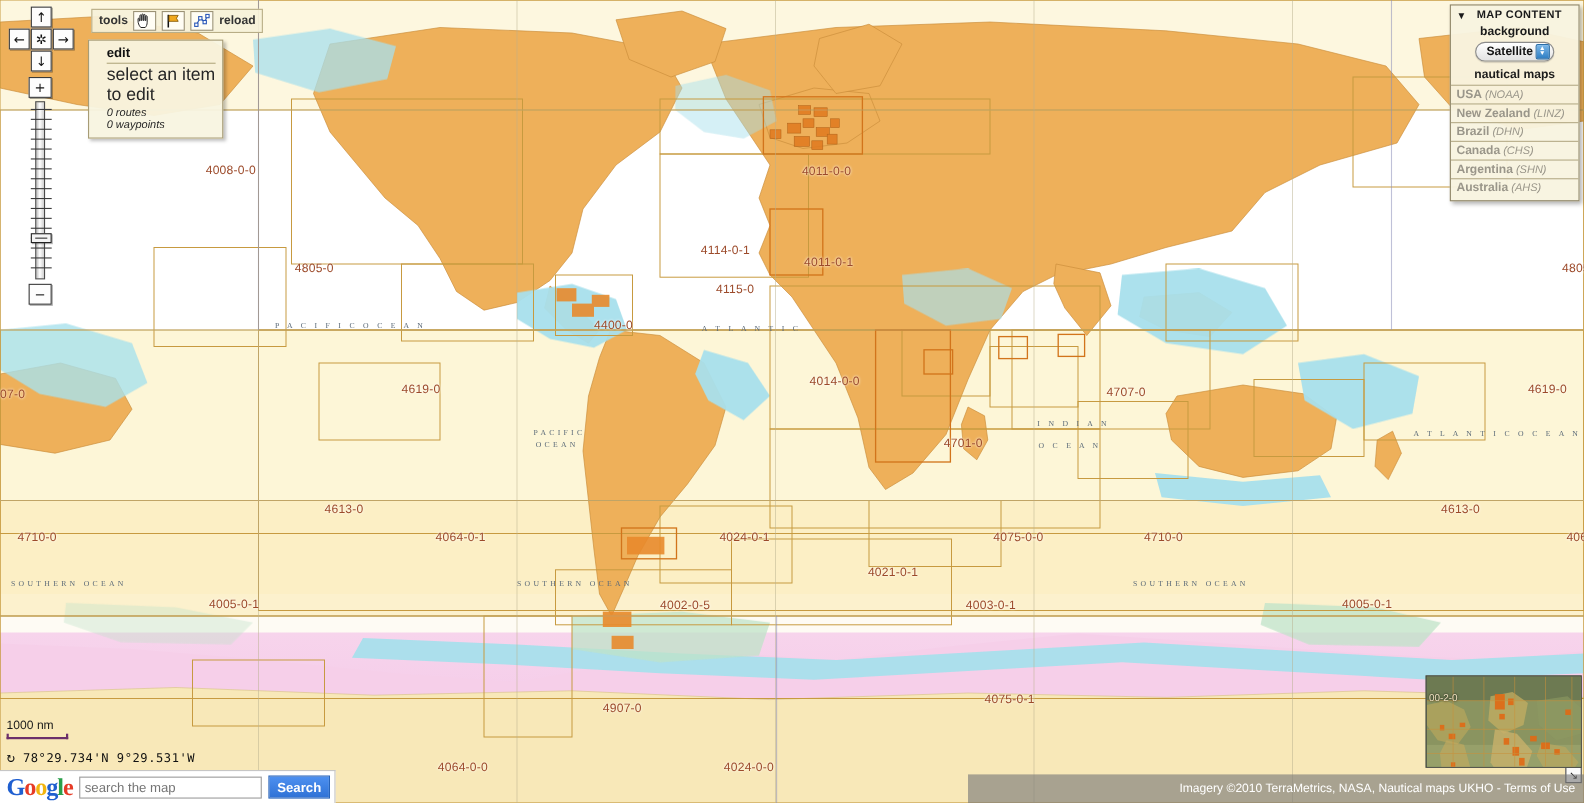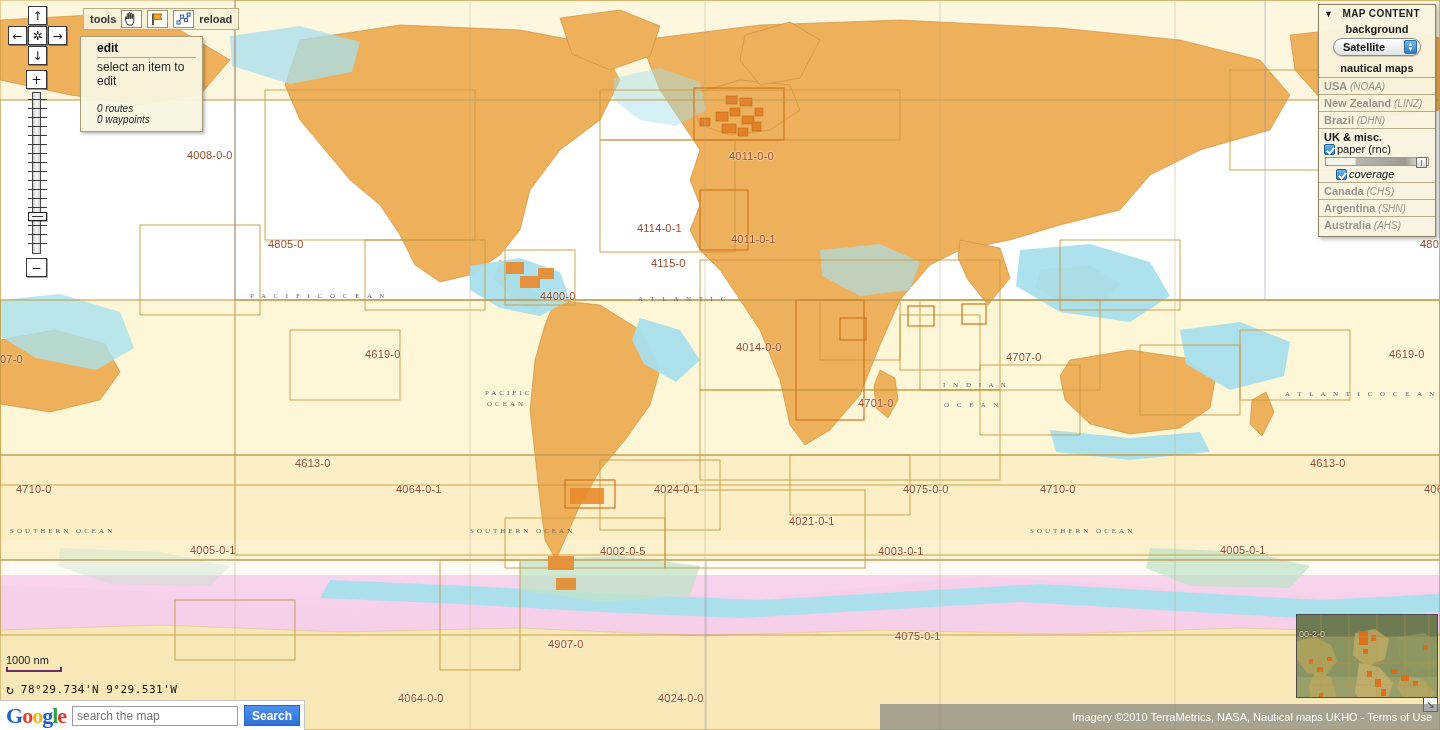--- a/index.html
+++ b/index.html
@@ -111,21 +111,21 @@
     border: 1px solid #a79c76;
     box-shadow: 2px 2px 3px rgba(0,0,0,.25);
     padding: 4px 6px 6px 16px;
     font-size: 10px; color: #262626;
   }
   #edit-title {
     font-size: 12px; font-weight: bold; color: #111;
     border-bottom: 1px solid #b3a87f;
     padding-bottom: 2px; margin-bottom: 2px;
   }
-  #edit-hint { font-size: 12px; margin-bottom: 15px; }
+  #edit-hint { font-size: 16px; margin-bottom: 1px; }
   .edit-count { font-style: italic; font-size: 10px; }
 
   
   #sidebar {
     position: absolute; right: 4px; top: 4px; z-index: 50;
     width: 118px;
     background: rgba(248,244,224,.96);
     border: 1px solid #8d8straight;
     border: 1px solid #8d8466;
     box-shadow: 2px 2px 4px rgba(0,0,0,.3);
@@ -144,21 +144,21 @@
   }
   #bg-select-wrap { text-align: center; padding-bottom: 4px; }
   #bg-select {
     display: inline-flex; align-items: center;
     background: linear-gradient(#ffffff,#e2e2e2);
     border: 1px solid #8b8b8b; border-radius: 9px;
     padding: 1px 3px 1px 9px; font-size: 11px; font-weight: bold; color: #151515;
     cursor: pointer;
     box-shadow: 0 1px 1px rgba(0,0,0,.18);
   }
-  #bg-select-label { padding-right: 19px; }
+  #bg-select-label { padding-right: 2px; }
   #bg-stepper {
     width: 13px; height: 14px;
     background: linear-gradient(#7ab6e8,#2f7fc4);
     border: 1px solid #2a6ea8; border-radius: 2px;
     display: flex; flex-direction: column; align-items: center; justify-content: center;
     color: #fff; font-size: 6px; line-height: 5px;
   }
   .provider-row {
     border-top: 1px solid #b5ab88;
     padding: 2px 5px;
@@ -594,34 +594,20 @@
   <div id="provider-list">
       <div class="provider-row">
         <div><span class="provider-name">USA</span><span class="provider-agency"> (NOAA)</span></div>
       </div>
       <div class="provider-row">
         <div><span class="provider-name">New Zealand</span><span class="provider-agency"> (LINZ)</span></div>
       </div>
       <div class="provider-row">
         <div><span class="provider-name">Brazil</span><span class="provider-agency"> (DHN)</span></div>
       </div>
-      <div class="provider-row active">
-        <div><span class="provider-name">UK &amp; misc.</span></div>
-        <div class="layer-check">
-          <span class="cbx"></span>
-          <span class="lbl">paper (rnc)</span>
-        </div>
-        <div id="opacity-slider">
-          <div id="opacity-handle"></div>
-        </div>
-        <div class="layer-check sub-check">
-          <span class="cbx"></span>
-          <span class="lbl">coverage</span>
-        </div>
-      </div>
       <div class="provider-row">
         <div><span class="provider-name">Canada</span><span class="provider-agency"> (CHS)</span></div>
       </div>
       <div class="provider-row">
         <div><span class="provider-name">Argentina</span><span class="provider-agency"> (SHN)</span></div>
       </div>
       <div class="provider-row">
         <div><span class="provider-name">Australia</span><span class="provider-agency"> (AHS)</span></div>
       </div>
     </div>

